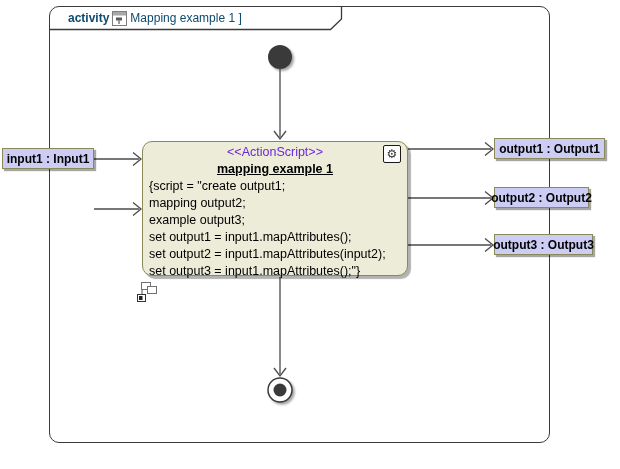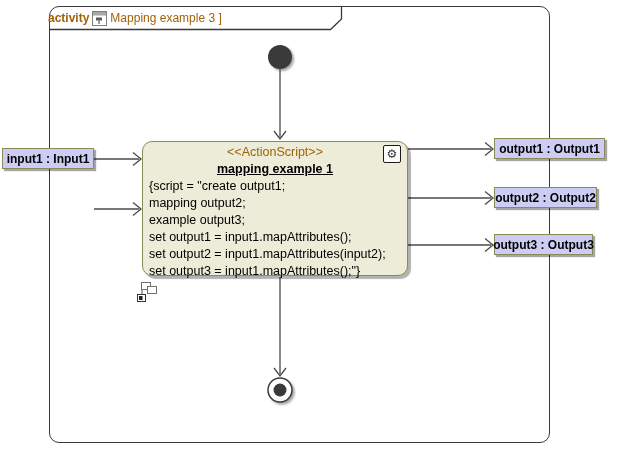--- a/index.html
+++ b/index.html
@@ -11,22 +11,22 @@
   }
 
   
   .frame {
     position: absolute; left: 49px; top: 6px; width: 501px; height: 437px;
     border: 1.5px solid #3a3a3a; border-radius: 10px; background: transparent;
   }
 
   
   .frame-title {
-    position: absolute; left: 48px; top: 9px; height: 18px;
-    font-size: 12px; color: #a16207; white-space: nowrap; line-height: 18px;
+    position: absolute; left: 68px; top: 9px; height: 18px;
+    font-size: 12px; color: #0c4a6e; white-space: nowrap; line-height: 18px;
     display: flex; align-items: center; z-index: 5;
   }
   .frame-title b { font-weight: bold; }
   .title-icon {
     display: inline-block; width: 15px; height: 15px; margin: 0 3px;
     position: relative; top: 0;
   }
 
   
   svg.overlay {
@@ -38,21 +38,21 @@
   .node-shadow { filter: drop-shadow(2px 2px 1px rgba(0,0,0,0.35)); }
 
   
   .action {
     position: absolute; left: 142px; top: 141px; width: 266px; height: 135px;
     background: #ececd8; border: 1px solid #8a8a58; border-radius: 10px;
     box-shadow: 3px 3px 1px rgba(0,0,0,0.30);
     z-index: 3; padding-top: 2px; color: #000;
   }
   .action .stereotype {
-    text-align: center; color: #a16207; font-size: 12.5px; line-height: 17px;
+    text-align: center; color: #6d28d9; font-size: 12.5px; line-height: 17px;
   }
   .action .action-name {
     text-align: center; font-weight: bold; font-size: 12.5px; line-height: 17px; text-decoration: underline;
   }
   .action .script { padding-left: 6px; font-size: 12.5px; }
   .action .script div { line-height: 17px; white-space: nowrap; }
   .gear-btn {
     position: absolute; top: 3px; right: 6px; width: 18px; height: 18px;
     background: #fff; border: 1.5px solid #1a1a1a; border-radius: 2px;
     display: flex; align-items: center; justify-content: center;
@@ -67,39 +67,39 @@
   .pin {
     position: absolute; height: 21px; background: #ccccf4;
     border: 1px solid #8a8a58; box-shadow: 2px 2px 1px rgba(0,0,0,0.35);
     font-size: 12px; font-weight: bold; color: #000;
     display: flex; align-items: center; justify-content: center;
     white-space: nowrap; z-index: 4;
   }
   .pin-in1 { left: 2px;  top: 148px; width: 92px; }
   .pin-in2 { left: 2px;  top: 198px; width: 92px; }
   .pin-out1 { left: 494px; top: 138px; width: 111px; }
-  .pin-out2 { left: 494px; top: 187px; width: 103px; }
+  .pin-out2 { left: 494px; top: 187px; width: 95px; }
   .pin-out3 { left: 494px; top: 234px; width: 99px; }
 </style>
 </head>
 <body>
 
 <div id="stage">
 
   <div class="frame"></div>
 
   <div class="frame-title">
     <b>activity</b>
       <span class="title-icon"><svg width="15" height="15" viewBox="0 0 15 15">
         <rect x="0.5" y="0.5" width="14" height="14" fill="#ffffff" stroke="#7f7f7f"></rect>
         <rect x="1" y="1" width="13" height="3.5" fill="#a8a8a8"></rect>
         <rect x="4" y="6.5" width="6" height="3" fill="#5a5a5a"></rect>
         <line x1="7" y1="9.5" x2="7" y2="13" stroke="#5a5a5a" stroke-width="1.2"></line>
       </svg></span>
-      <span> Mapping example 3 ]</span>
+      <span> Mapping example 1 ]</span>
   </div>
 
   <svg class="overlay">
 
     <path d="M 49 29.5 H 330.5 L 341.5 19 V 6.5" fill="none" stroke="#3a3a3a" stroke-width="1.3"></path>
 
     <circle cx="280" cy="57" r="12" fill="#3a3a3a" class="node-shadow"></circle>
     <line x1="280" y1="69" x2="280" y2="137" class="edge"></line>
     <polyline points="274,131 280,139 286,131" class="arrowhead"></polyline>
 

